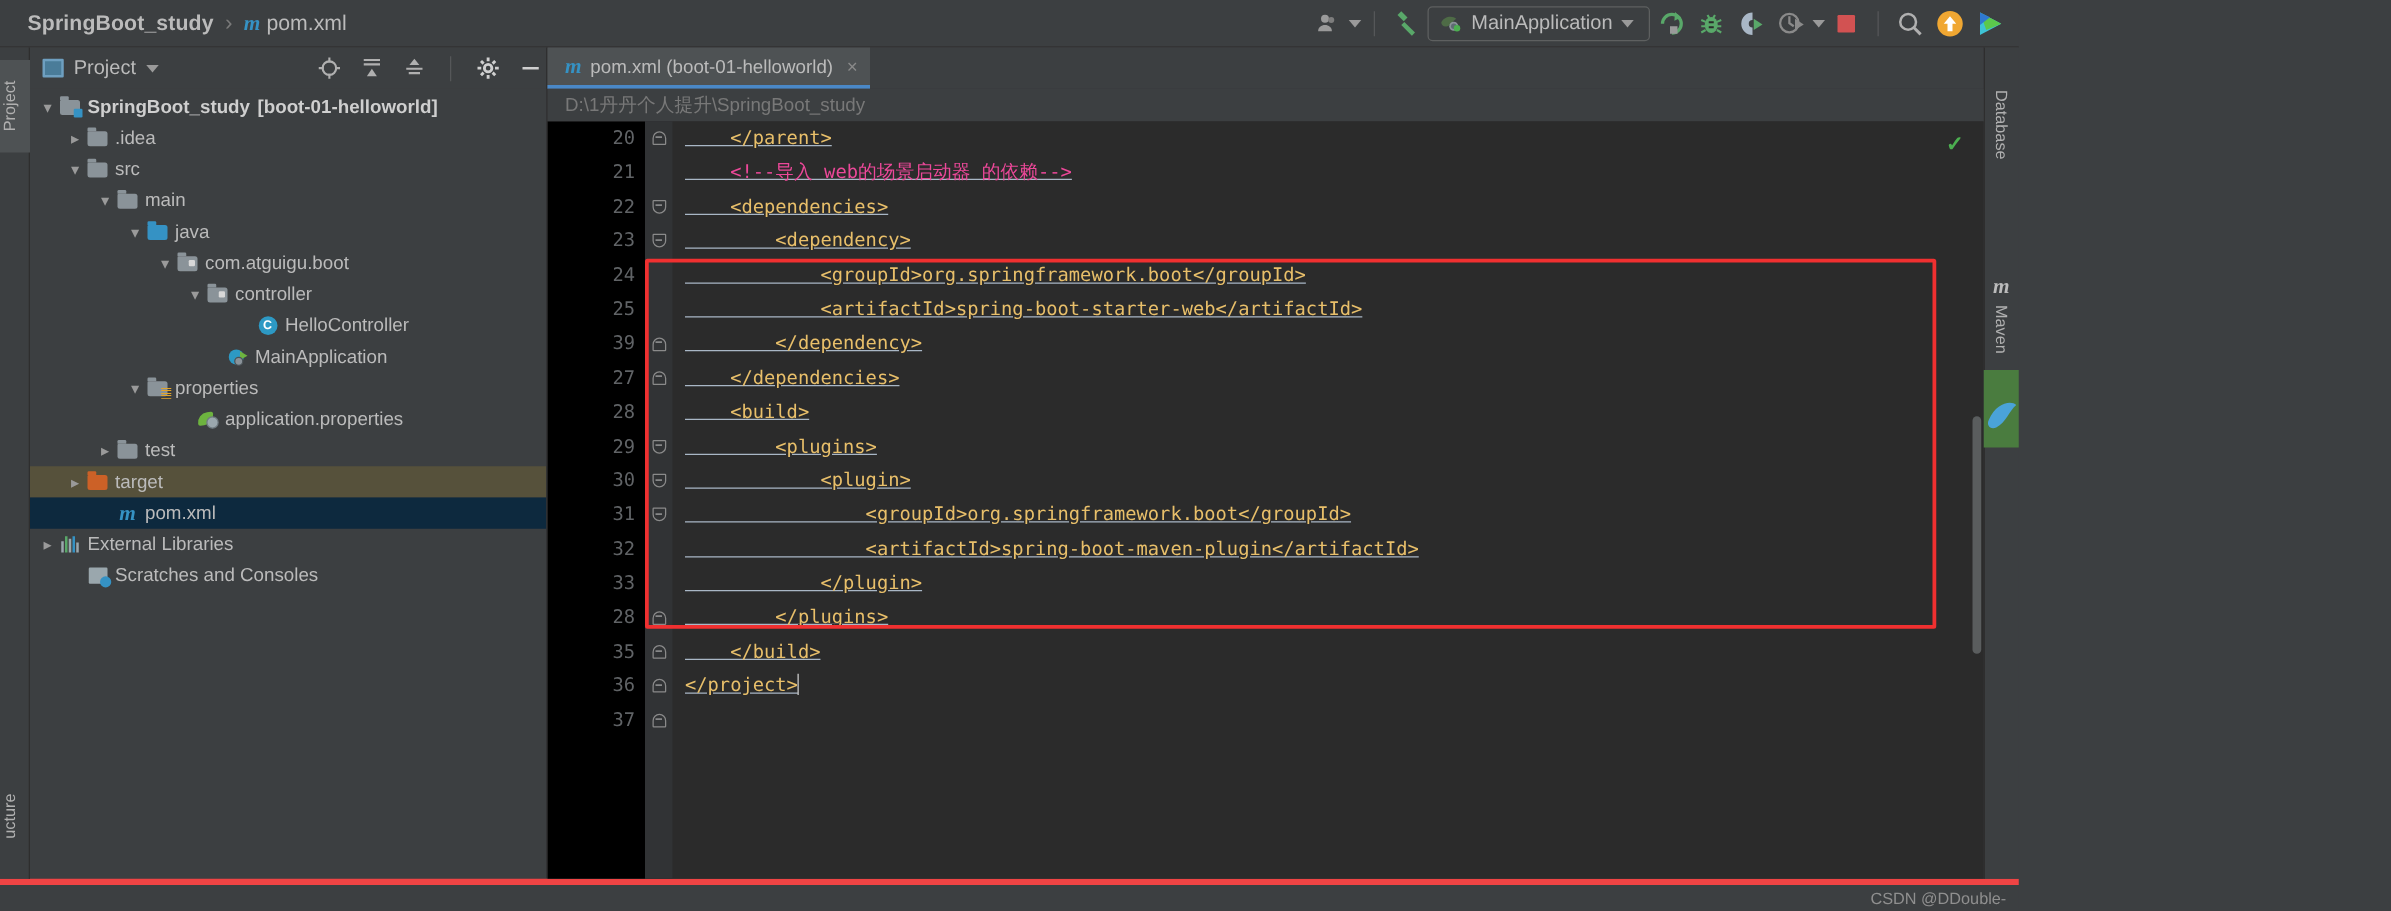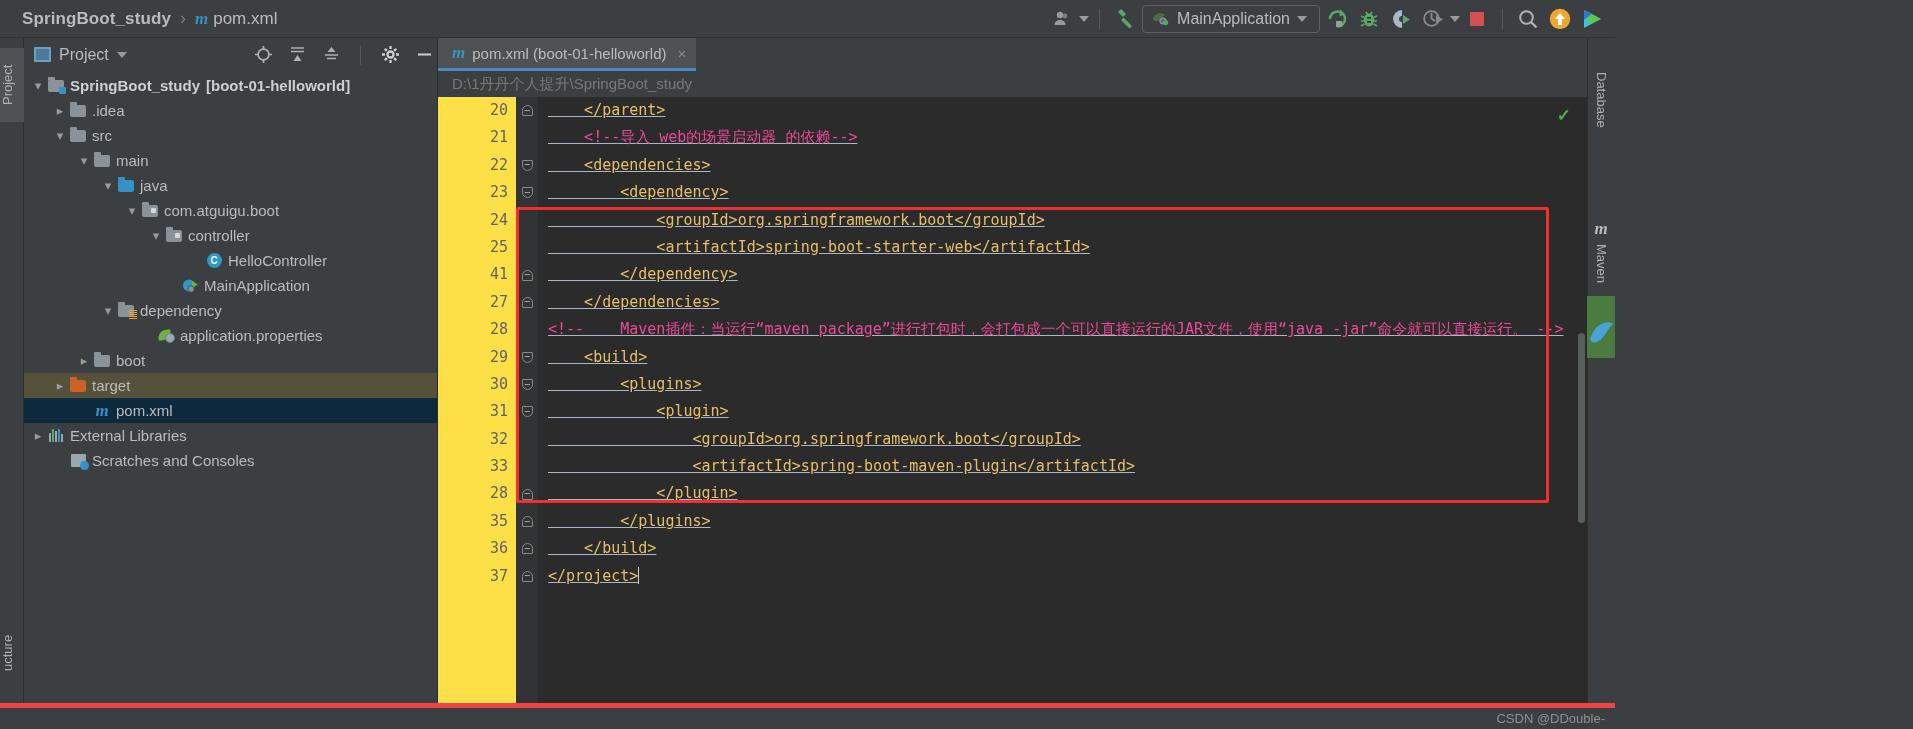--- a/index.html
+++ b/index.html
@@ -197,21 +197,21 @@
     color: #787878; font-size: 15px; position: relative; z-index: 5;
   }
 
   .codewrap { flex: 1; position: relative; overflow: hidden; background: #2b2b2b; }
   .codearea {
     position: absolute; inset: 0;
     display: flex; font-family: "DejaVu Sans Mono", monospace;
     font-size: 15px; line-height: 27.4px;
   }
   .gutter {
-    width: 78px; min-width: 78px; background: #fde047;
+    width: 78px; min-width: 78px; background: #000000;
     text-align: right; color: #606366; padding-top: 0;
     position: relative;
   }
   .gutter .gl { height: 27.4px; padding-right: 8px; }
   .foldcol {
     width: 22px; min-width: 22px; background: #313335;
     position: relative;
   }
   .fold {
     height: 27.4px; display: flex; align-items: center; justify-content: center;
@@ -516,37 +516,37 @@
           <span>MainApplication</span>
         </div>
 
         <div class="node" style="padding-left:76px">
           <span class="arrow">▾</span>
           <span class="nicon">
               <span class="folder">
                 <span class="lines"></span>
               </span>
             </span>
-          <span>dependency</span>
+          <span>properties</span>
         </div>
 
         <div class="node" style="padding-left:116px">
           <span class="arrow none">▸</span>
           <span class="nicon">
               <span class="spring-leaf"></span>
             </span>
           <span>application.properties</span>
         </div>
 
         <div class="node" style="padding-left:52px">
           <span class="arrow">▸</span>
           <span class="nicon">
               <span class="folder"></span>
             </span>
-          <span>boot</span>
+          <span>test</span>
         </div>
 
         <div class="node sel-olive" style="padding-left:28px">
           <span class="arrow">▸</span>
           <span class="nicon">
               <span class="folder orange"></span>
             </span>
           <span>target</span>
         </div>
 
@@ -602,21 +602,21 @@
         <div class="escroll"></div>
 
         <div class="codearea">
           <div class="gutter">
             <div class="gl">20</div>
             <div class="gl">21</div>
             <div class="gl">22</div>
             <div class="gl">23</div>
             <div class="gl">24</div>
             <div class="gl">25</div>
-            <div class="gl">41</div>
+            <div class="gl">39</div>
             <div class="gl">27</div>
             <div class="gl">28</div>
             <div class="gl">29</div>
             <div class="gl">30</div>
             <div class="gl">31</div>
             <div class="gl">32</div>
             <div class="gl">33</div>
             <div class="gl">28</div>
             <div class="gl">35</div>
             <div class="gl">36</div>
@@ -670,21 +670,20 @@
 
           <div class="codelines">
             <div class="cl tag">    &lt;/parent&gt;</div>
             <div class="cl cmt">    &lt;!--导入 web的场景启动器 的依赖--&gt;</div>
             <div class="cl tag">    &lt;dependencies&gt;</div>
             <div class="cl tag">        &lt;dependency&gt;</div>
             <div class="cl tag">            &lt;groupId&gt;org.springframework.boot&lt;/groupId&gt;</div>
             <div class="cl tag">            &lt;artifactId&gt;spring-boot-starter-web&lt;/artifactId&gt;</div>
             <div class="cl tag">        &lt;/dependency&gt;</div>
             <div class="cl tag">    &lt;/dependencies&gt;</div>
-            <div class="cl cmt">&lt;!--    Maven插件：当运行“maven package”进行打包时，会打包成一个可以直接运行的JAR文件，使用“java -jar”命令就可以直接运行。 --&gt;</div>
             <div class="cl tag">    &lt;build&gt;</div>
             <div class="cl tag">        &lt;plugins&gt;</div>
             <div class="cl tag">            &lt;plugin&gt;</div>
             <div class="cl tag">                &lt;groupId&gt;org.springframework.boot&lt;/groupId&gt;</div>
             <div class="cl tag">                &lt;artifactId&gt;spring-boot-maven-plugin&lt;/artifactId&gt;</div>
             <div class="cl tag">            &lt;/plugin&gt;</div>
             <div class="cl tag">        &lt;/plugins&gt;</div>
             <div class="cl tag">    &lt;/build&gt;</div>
             <div class="cl tag"><span>&lt;/project&gt;</span><span class="cursor"></span></div>
           </div>

